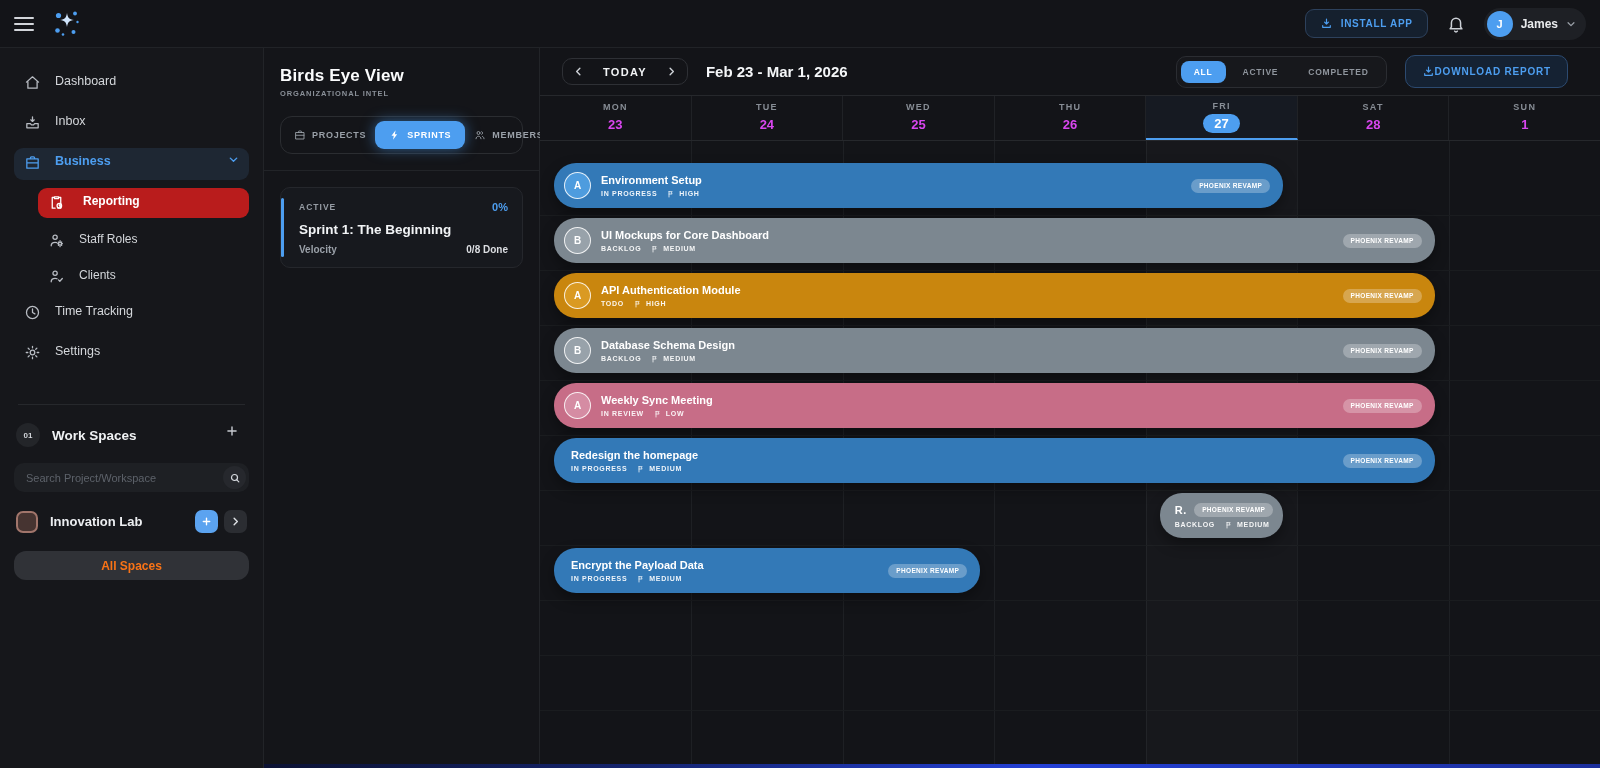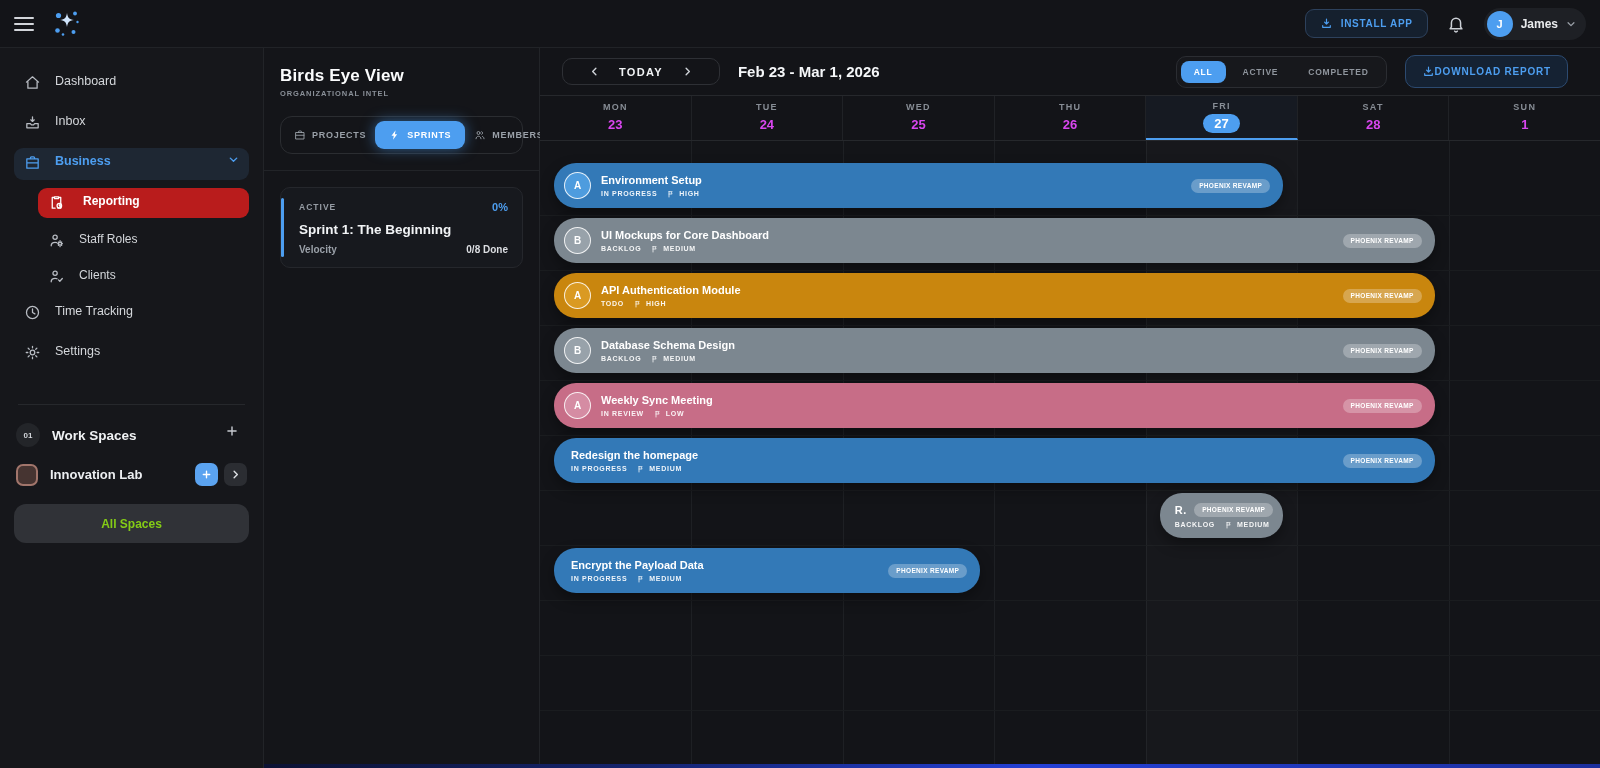--- a/index.html
+++ b/index.html
@@ -54,21 +54,21 @@
   .ws-search .search-btn { position:absolute; right:3px; top:3px; width:23px; height:23px; border-radius:50%; background:#26282d;
                            display:flex; align-items:center; justify-content:center; color:#d6d9de; cursor:pointer; }
   .ws-search .search-btn svg { width:12px; height:12px; }
   .ws-row { display:flex; align-items:center; gap:12px; padding:0 2px; margin-bottom:18px; }
   .ws-icon { width:22px; height:22px; border-radius:7px; border:2px solid #a1756b; background:#463431; }
   .ws-name { font-size:13px; font-weight:bold; color:#eceef1; }
   .ws-actions { margin-left:auto; display:flex; gap:6px; }
   .ws-plus { width:23px; height:23px; border-radius:7px; background:#5ba3f0; color:#fff; display:flex; align-items:center; justify-content:center; cursor:pointer; }
   .ws-open { width:23px; height:23px; border-radius:7px; background:#2b2d32; color:#dfe2e6; display:flex; align-items:center; justify-content:center; cursor:pointer; }
   .ws-actions svg { width:11px; height:11px; }
-  .all-spaces { height:39px; border-radius:12px; background:#303237; color:#84cc16; font-size:12px; font-weight:bold;
+  .all-spaces { height:29px; border-radius:12px; background:#303237; color:#f97316; font-size:12px; font-weight:bold;
                 display:flex; align-items:center; justify-content:center; cursor:pointer; }
 
   
   .panel { width:276px; background:#141519; border-right:1px solid #222428; display:flex; flex-direction:column; }
   .panel-head { padding:18px 16px 16px; border-bottom:1px solid #222428; }
   .panel-title { font-size:17px; font-weight:bold; color:#fbfcfd; letter-spacing:.01em; }
   .panel-sub { font-size:7.5px; letter-spacing:.12em; color:#8a9098; margin-top:3px; font-weight:bold; }
   .tabstrip { margin-top:18px; border:1px solid #2b2d31; border-radius:12px; padding:4px; display:flex; align-items:center; justify-content:space-between; }
   .tab { display:flex; align-items:center; gap:6px; padding:7px 9px; border-radius:9px; color:#9aa0a8;
          font-size:9px; font-weight:bold; letter-spacing:.08em; cursor:pointer; }
@@ -81,21 +81,21 @@
   .sprint-status { font-size:8.5px; font-weight:bold; letter-spacing:.12em; color:#969ca4; }
   .sprint-pct { font-size:11px; font-weight:bold; color:#4d9ef0; }
   .sprint-name { margin-top:9px; font-size:13.5px; font-weight:bold; color:#f2f4f6; }
   .sprint-row3 { margin-top:7px; display:flex; justify-content:space-between; align-items:center; }
   .sprint-vel-label { font-size:10px; font-weight:bold; color:#9aa0a8; }
   .sprint-vel-value { font-size:10px; font-weight:bold; color:#dcdee2; }
 
   
   .calendar { flex:1; display:flex; flex-direction:column; background:#131418; position:relative; }
   .cal-header { height:47px; display:flex; align-items:center; padding:0 32px 0 22px; gap:18px; }
-  .today-nav { display:flex; align-items:center; border:1px solid #2e3035; border-radius:10px; height:27px; padding:0 20px; }
+  .today-nav { display:flex; align-items:center; border:1px solid #2e3035; border-radius:10px; height:27px; padding:0 4px; }
   .today-nav .nav-arrow { width:22px; height:22px; display:flex; align-items:center; justify-content:center; color:#cfd3d8; cursor:pointer; }
   .today-nav .nav-arrow svg { width:11px; height:11px; }
   .today-label { font-size:11px; font-weight:bold; letter-spacing:.12em; color:#f2f4f6; padding:0 14px; cursor:pointer; }
   .date-range { font-size:15px; font-weight:bold; color:#f5f7f9; }
   .cal-spacer { flex:1; }
   .filter-group { display:flex; align-items:center; gap:4px; border:1px solid #2b2d32; background:#17181c; border-radius:10px; padding:4px; }
   .filter { font-size:8.5px; font-weight:bold; letter-spacing:.09em; color:#8f959d; padding:6px 13px; border-radius:8px; cursor:pointer; }
   .filter.active { background:#4d9ef0; color:#fff; }
   .btn-report { display:flex; align-items:center; padding:9px 16px; border:1px solid #2c4a70;
                 background:#152233; color:#4d9ef0; border-radius:10px; font-size:10px; font-weight:bold; letter-spacing:.08em; cursor:pointer; }
@@ -271,20 +271,29 @@
       <div class="side-divider"></div>
       <div class="ws-header">
         <div class="ws-index">01</div>
         <div class="ws-title">Work Spaces</div>
         <div class="ws-add">
           <svg viewBox="0 0 24 24" fill="none" stroke="currentColor" stroke-width="2.4" stroke-linecap="round">
               <path d="M12 5v14M5 12h14"></path>
             </svg>
         </div>
       </div>
+      <div class="ws-search">
+        <input type="text" placeholder="Search Project/Workspace" style="">
+        <div class="search-btn">
+          <svg viewBox="0 0 24 24" fill="none" stroke="currentColor" stroke-width="2.4" stroke-linecap="round">
+              <circle cx="11" cy="11" r="6"></circle>
+              <path d="m15.6 15.6 4 4"></path>
+            </svg>
+        </div>
+      </div>
       <div class="ws-row">
         <div class="ws-icon"></div>
         <div class="ws-name">Innovation Lab</div>
         <div class="ws-actions">
           <div class="ws-plus">
             <svg viewBox="0 0 24 24" fill="none" stroke="currentColor" stroke-width="3" stroke-linecap="round">
                 <path d="M12 5v14M5 12h14"></path>
               </svg>
           </div>
           <div class="ws-open">

